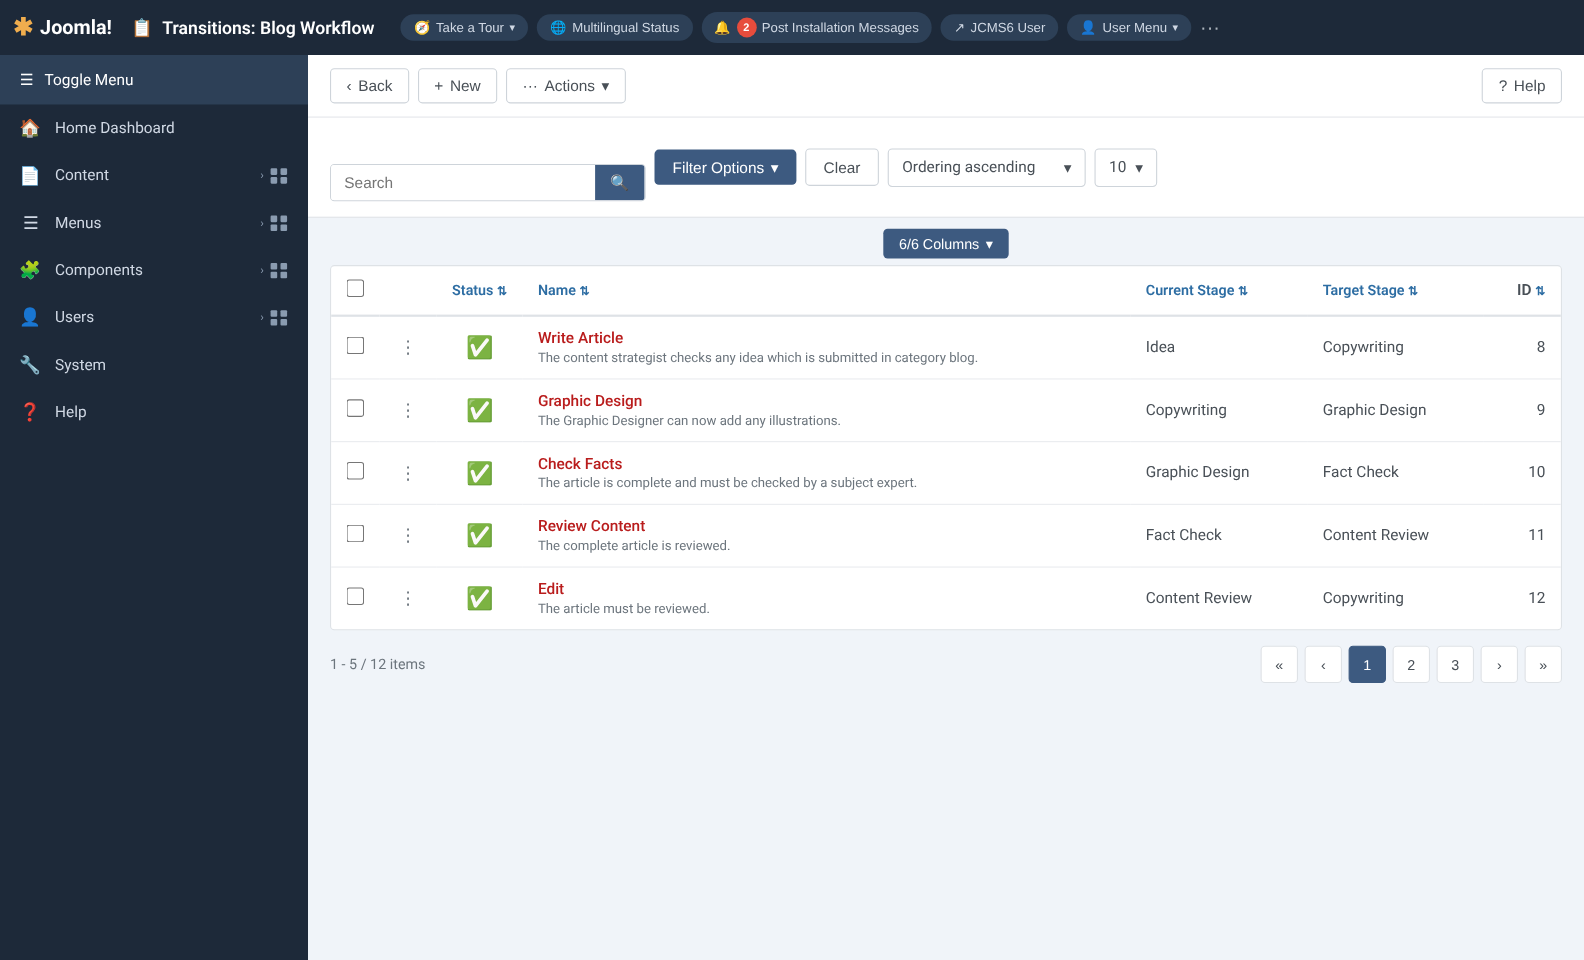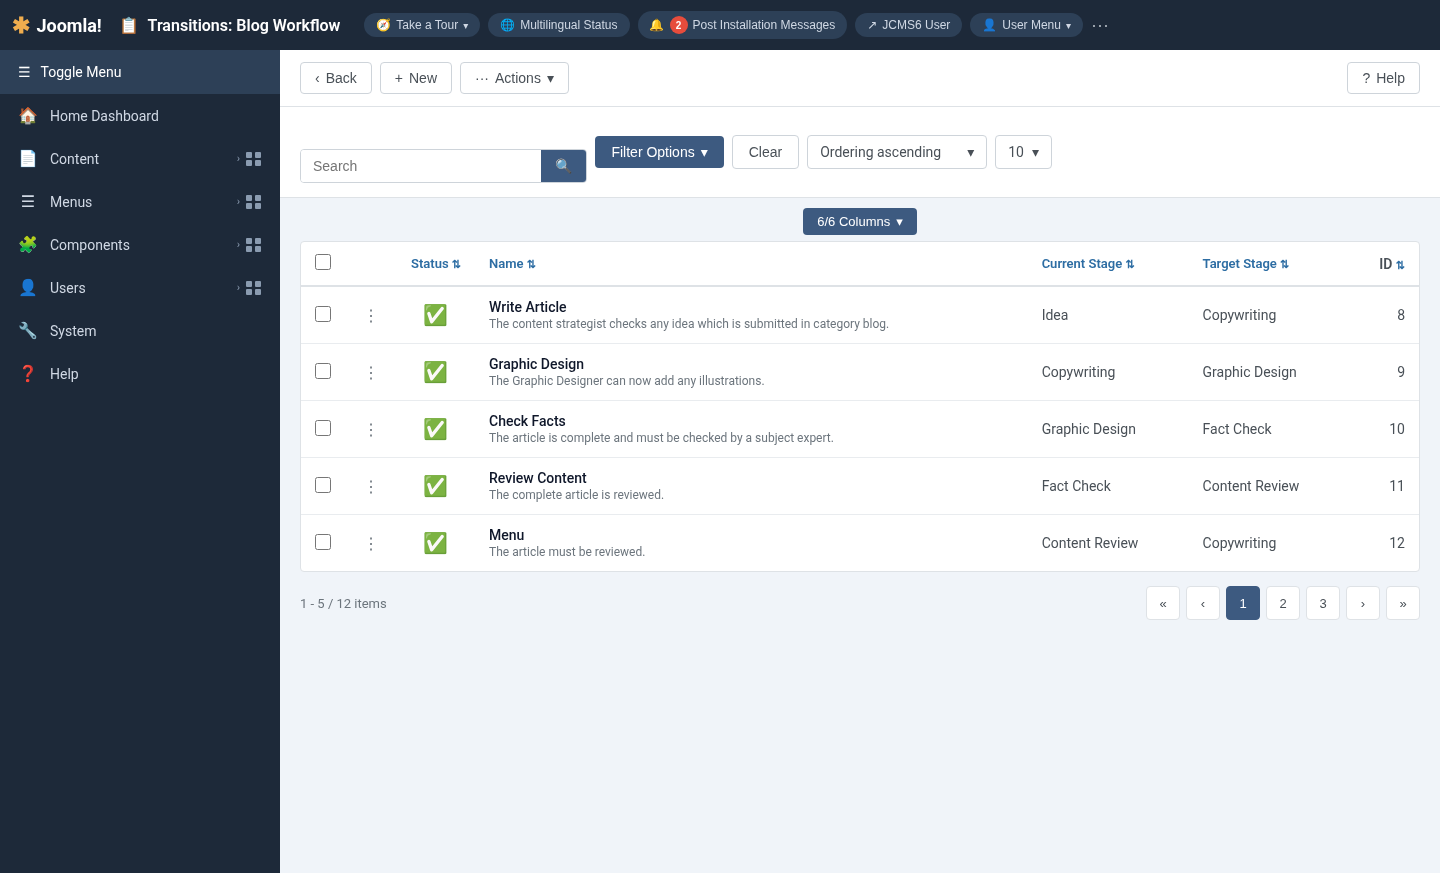--- a/index.html
+++ b/index.html
@@ -59,21 +59,21 @@
     thead th.center { text-align: center; }
     thead th .sort-arrows { font-size: 11px; color: #2d6da3; }
     tbody tr { border-bottom: 1px solid #e9ecef; }
     tbody tr:last-child { border-bottom: none; }
     tbody td { padding: 12px 14px; vertical-align: middle; }
     tbody td.center { text-align: center; }
     .cb-cell { width: 30px; }
     .order-cell { width: 30px; }
     .status-cell { width: 50px; text-align: left; }
     .name-cell { }
-    .name-link { color: #0f172a; text-decoration: none; font-size: 14px; font-weight: 500; }
+    .name-link { color: #b91c1c; text-decoration: none; font-size: 14px; font-weight: 500; }
     .name-desc { font-size: 12px; color: #6c757d; margin-top: 2px; }
     .stage-cell { color: #495057; font-size: 14px; }
     .id-cell { text-align: right; color: #495057; font-size: 14px; }
     .status-icon { color: #28a745; font-size: 20px; }
     .dots-btn { background: none; border: none; cursor: pointer; color: #6c757d; font-size: 16px; padding: 0 4px; }
     .checkbox { width: 16px; height: 16px; cursor: pointer; }
 
     
     .pagination-row { display: flex; align-items: center; justify-content: flex-end; padding: 14px 0 0; gap: 6px; }
     .pagination-info { color: #6c757d; font-size: 13px; margin-right: auto; }
@@ -375,21 +375,21 @@
       <td class="cb-cell center">
         <input type="checkbox" class="checkbox" style="">
       </td>
       <td class="order-cell">
         <button class="dots-btn">⋮</button>
       </td>
       <td class="status-cell center">
         <span class="status-icon" title="Published">✅</span>
       </td>
       <td class="name-cell">
-        <a href="#" class="name-link">Menu</a>
+        <a href="#" class="name-link">Edit</a>
         <div class="name-desc">The article must be reviewed.</div>
       </td>
       <td class="stage-cell">Content Review</td>
       <td class="stage-cell">Copywriting</td>
       <td class="id-cell">12</td>
     </tr>
             </tbody>
         </table>
       </div>
 

